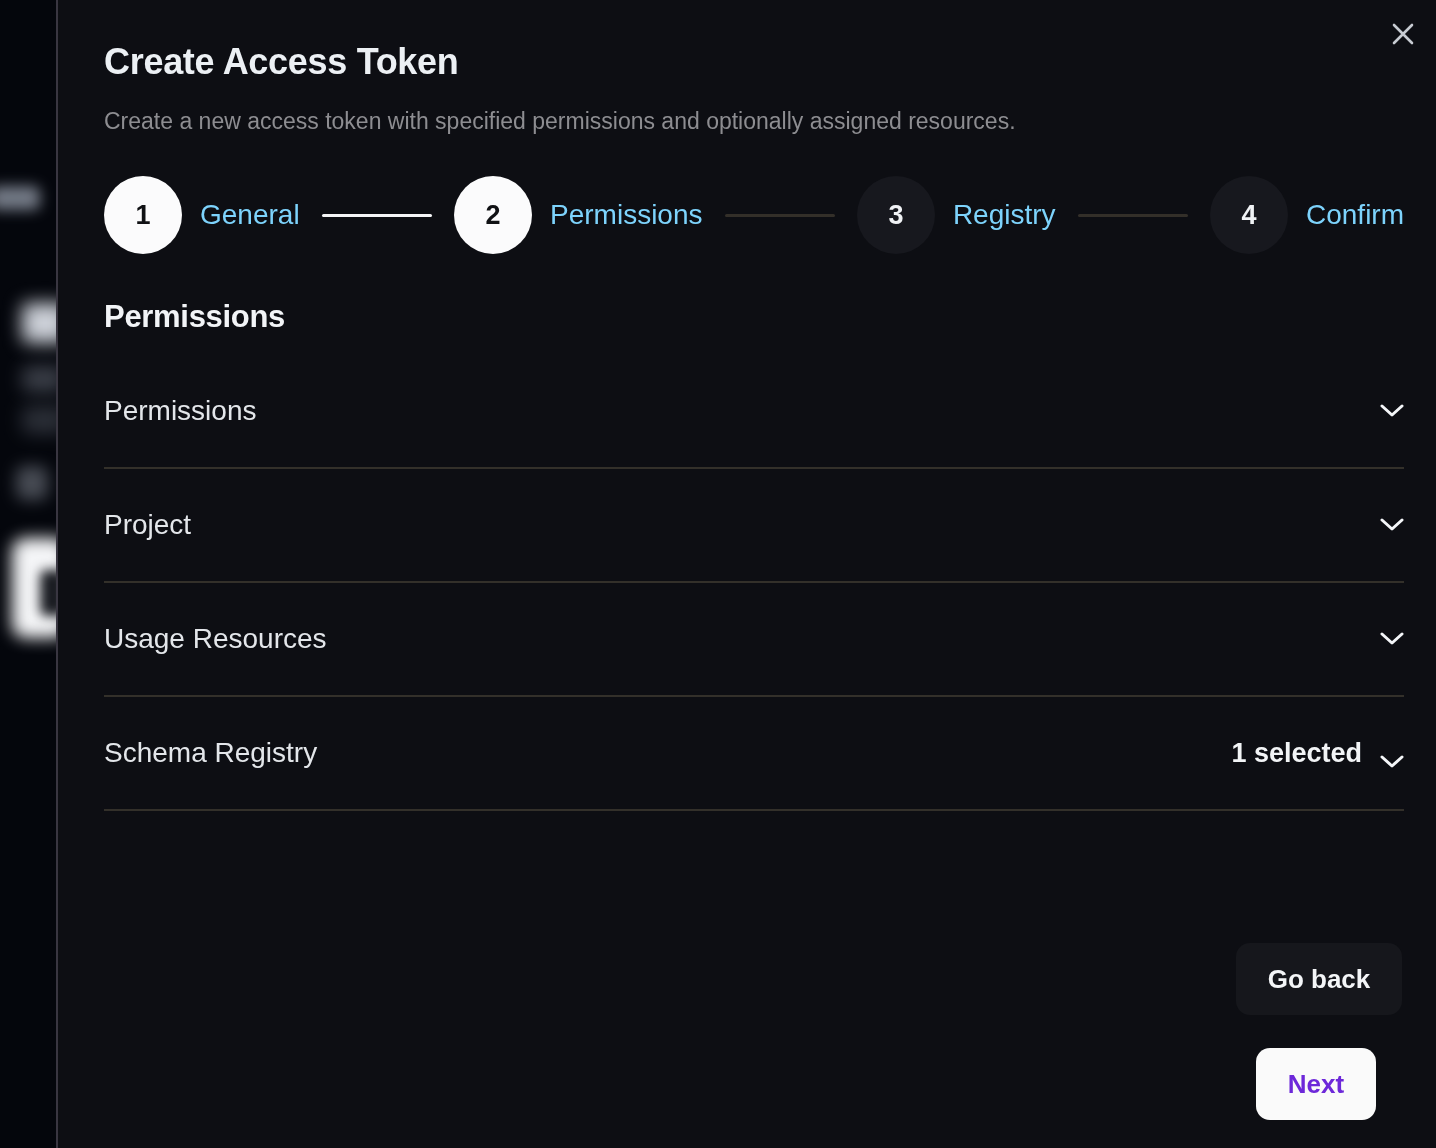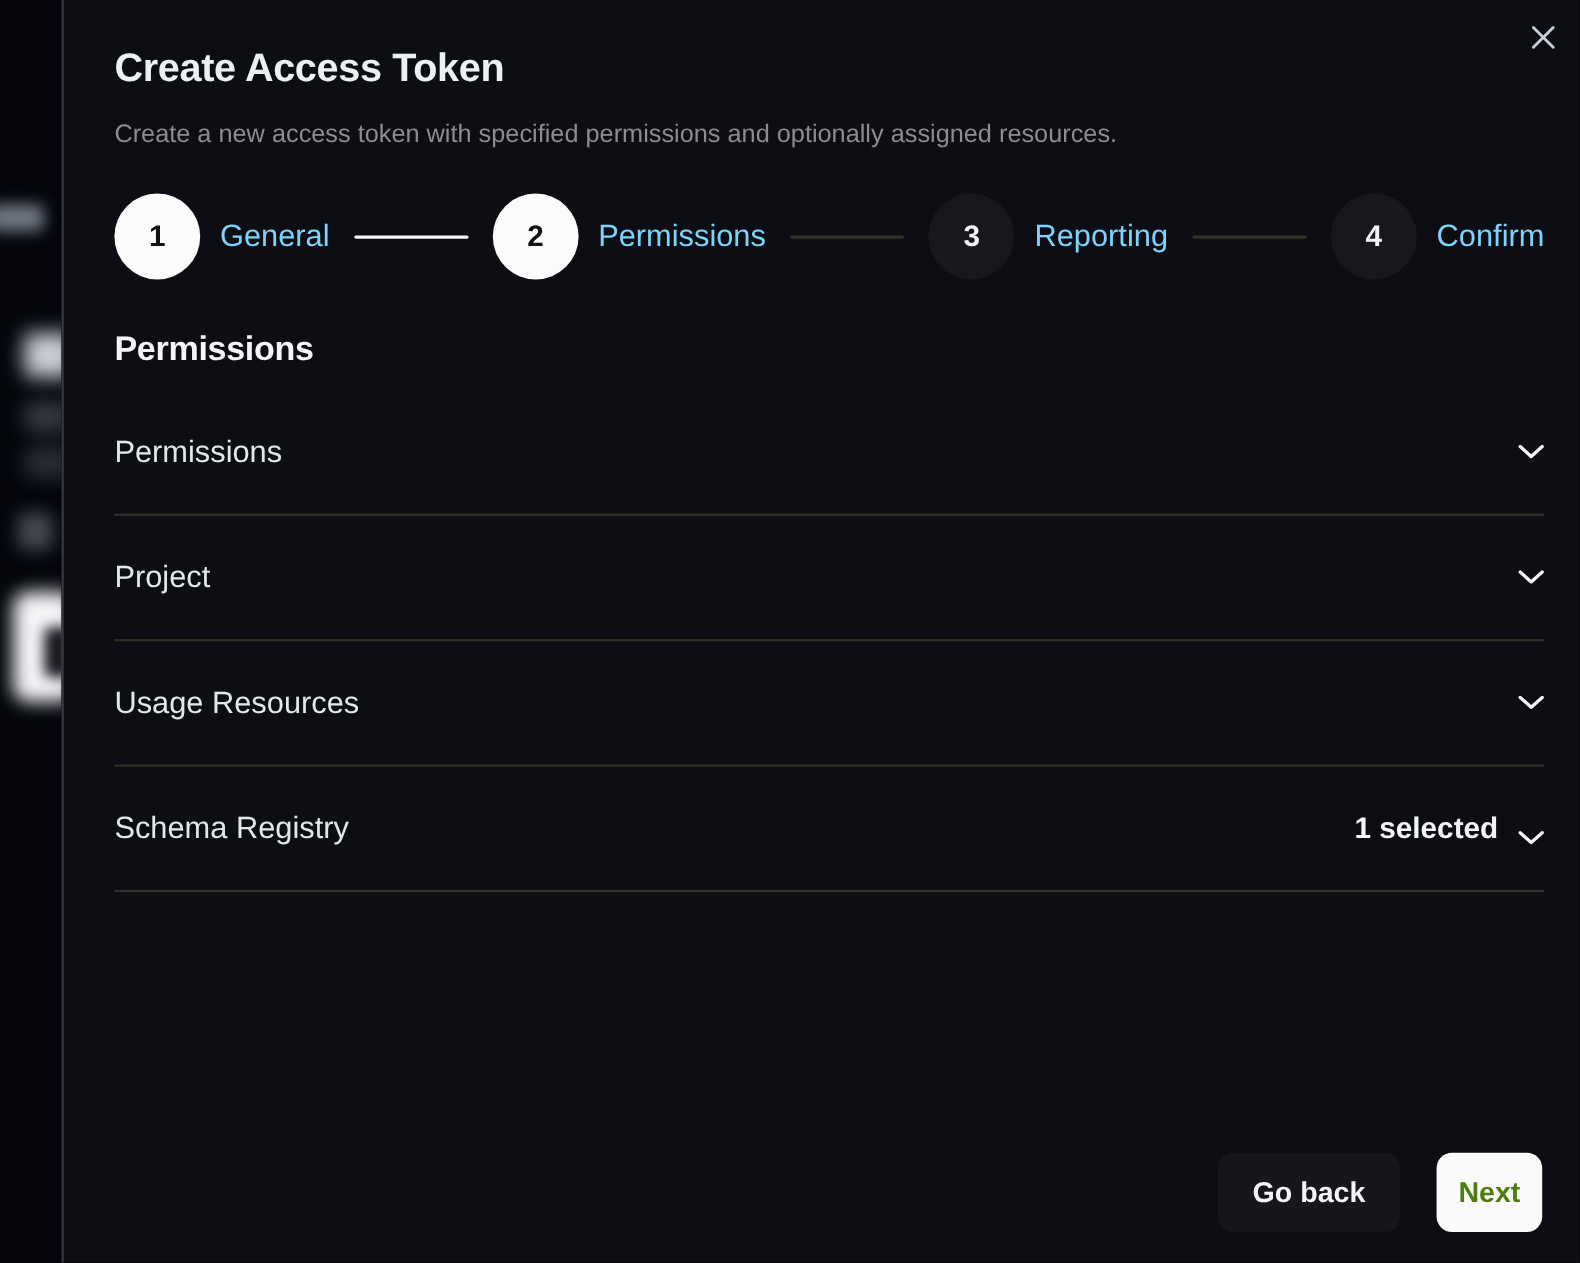--- a/index.html
+++ b/index.html
@@ -77,29 +77,29 @@
     border-bottom:2px solid #33302a;
     cursor:pointer;
   }
   .accordion-label { font-size:28px; font-weight:500; color:#e3e6ea; }
   .accordion-right { display:flex; align-items:flex-end; gap:18px; }
   .accordion-badge { font-size:27px; font-weight:700; color:#f2f4f6; }
   .accordion-badge:empty { display:none; }
   .chevron-icon { display:flex; align-items:center; }
 
   
-  .footer { position:absolute; right:34px; bottom:28px; display:flex; gap:33px; }
+  .footer { position:absolute; right:34px; bottom:28px; display:flex; gap:33px;flex-direction:column; }
   .btn {
     height:72px; border:none; border-radius:14px;
     font-family:"Liberation Sans", sans-serif;
     font-size:26px; font-weight:700; cursor:pointer;
     display:flex; align-items:center; justify-content:center;
   }
   .btn-secondary { width:166px; background:#16171c; color:#f4f6f8; }
-  .btn-primary   { width:96px; background:#fafafa; color:#4d7c0f; }
+  .btn-primary   { width:120px; background:#fafafa; color:#6d28d9;margin-left:20px; }
 </style>
 </head>
 <body>
 
 <div class="bg-strip">
   <div class="blob blob1"></div>
   <div class="blob blob2"></div>
   <div class="blob blob3"></div>
   <div class="blob blob4"></div>
   <div class="blob blob5"></div>
@@ -126,21 +126,21 @@
       <div class="step-label">General</div>
     </div>
     <div class="connector connector--active"></div>
     <div class="step step--active">
       <div class="step-circle">2</div>
       <div class="step-label">Permissions</div>
     </div>
     <div class="connector connector--inactive"></div>
     <div class="step step--upcoming">
       <div class="step-circle">3</div>
-      <div class="step-label">Reporting</div>
+      <div class="step-label">Registry</div>
     </div>
     <div class="connector connector--inactive"></div>
     <div class="step step--upcoming">
       <div class="step-circle">4</div>
       <div class="step-label">Confirm</div>
     </div>
   </div>
 
   <h2 class="section-heading">Permissions</h2>
 

